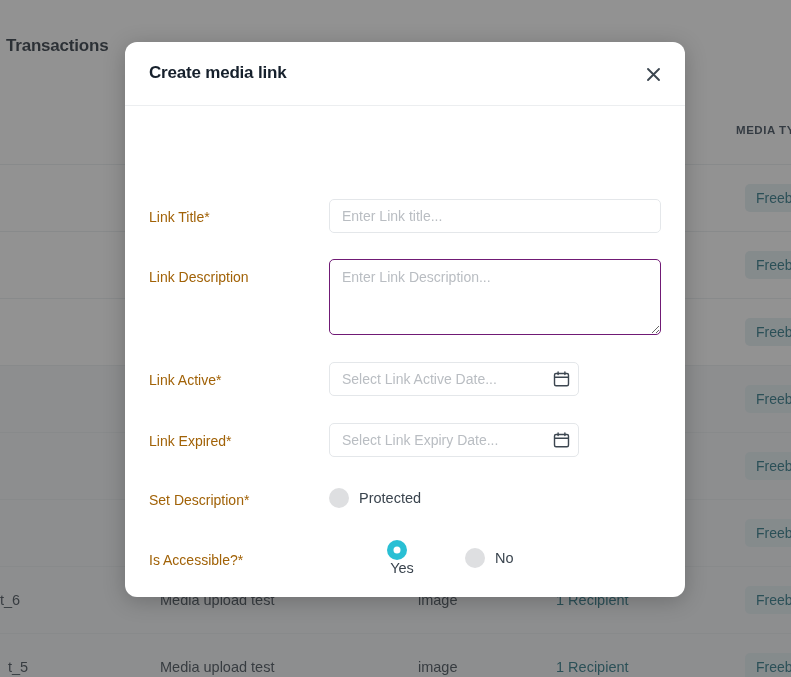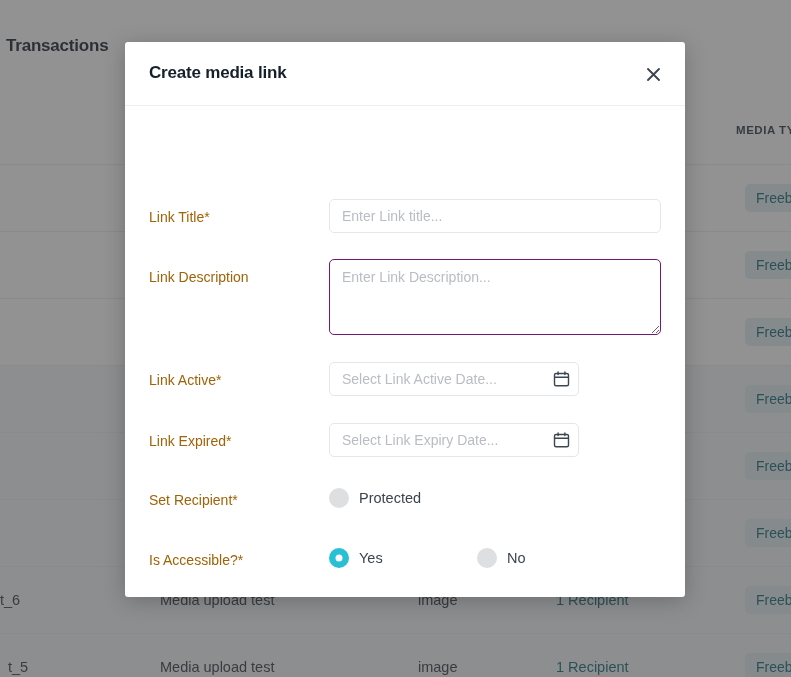--- a/index.html
+++ b/index.html
@@ -100,21 +100,21 @@
   }
 
   
   .modal {
     position: absolute;
     left: 125px;
     top: 42px;
     width: 560px;
     height: 555px;
     background: #ffffff;
-    border-radius: 3px;
+    border-radius: 12px;
     z-index: 60;
     box-shadow: 0 4px 22px rgba(0,0,0,0.22);
     overflow: hidden;
   }
 
   .modal-header {
     position: relative;
     height: 64px;
     border-bottom: 1px solid #eceef0;
   }
@@ -368,31 +368,31 @@
       <div class="field-label" style="top:327px;">Link Expired*</div>
       <div class="date-wrap" style="top:317px;">
         <input class="ctl-input" placeholder="Select Link Expiry Date..." style="">
         <svg class="cal-icon" viewBox="0 0 18 18">
           <rect x="1.6" y="3.2" width="14.8" height="13" rx="1.6" stroke="currentColor" stroke-width="1.5" fill="none"></rect>
           <path d="M1.6 7.2 H16.4" stroke="currentColor" stroke-width="1.5"></path>
           <path d="M5.4 1.5 V4.3 M12.6 1.5 V4.3" stroke="currentColor" stroke-width="1.5" stroke-linecap="round"></path>
         </svg>
       </div>
 
-      <div class="field-label" style="top:386px;">Set Recipient*</div>
+      <div class="field-label" style="top:386px;">Set Description*</div>
       <div class="radio-group" style="top:381px;">
         <div class="radio-opt">
           <span class="radio-dot"></span>
           <span class="radio-label">Protected</span>
         </div>
       </div>
 
       <div class="field-label" style="top:446px;">Is Accessible?*</div>
       <div class="radio-group" style="top:441px;">
-        <div class="radio-opt" style="width:148px;">
+        <div class="radio-opt" style="width:136px;flex-direction:column;">
           <span class="radio-dot on"></span>
           <span class="radio-label">Yes</span>
         </div>
         <div class="radio-opt">
           <span class="radio-dot"></span>
           <span class="radio-label">No</span>
         </div>
       </div>
 
     </div>

